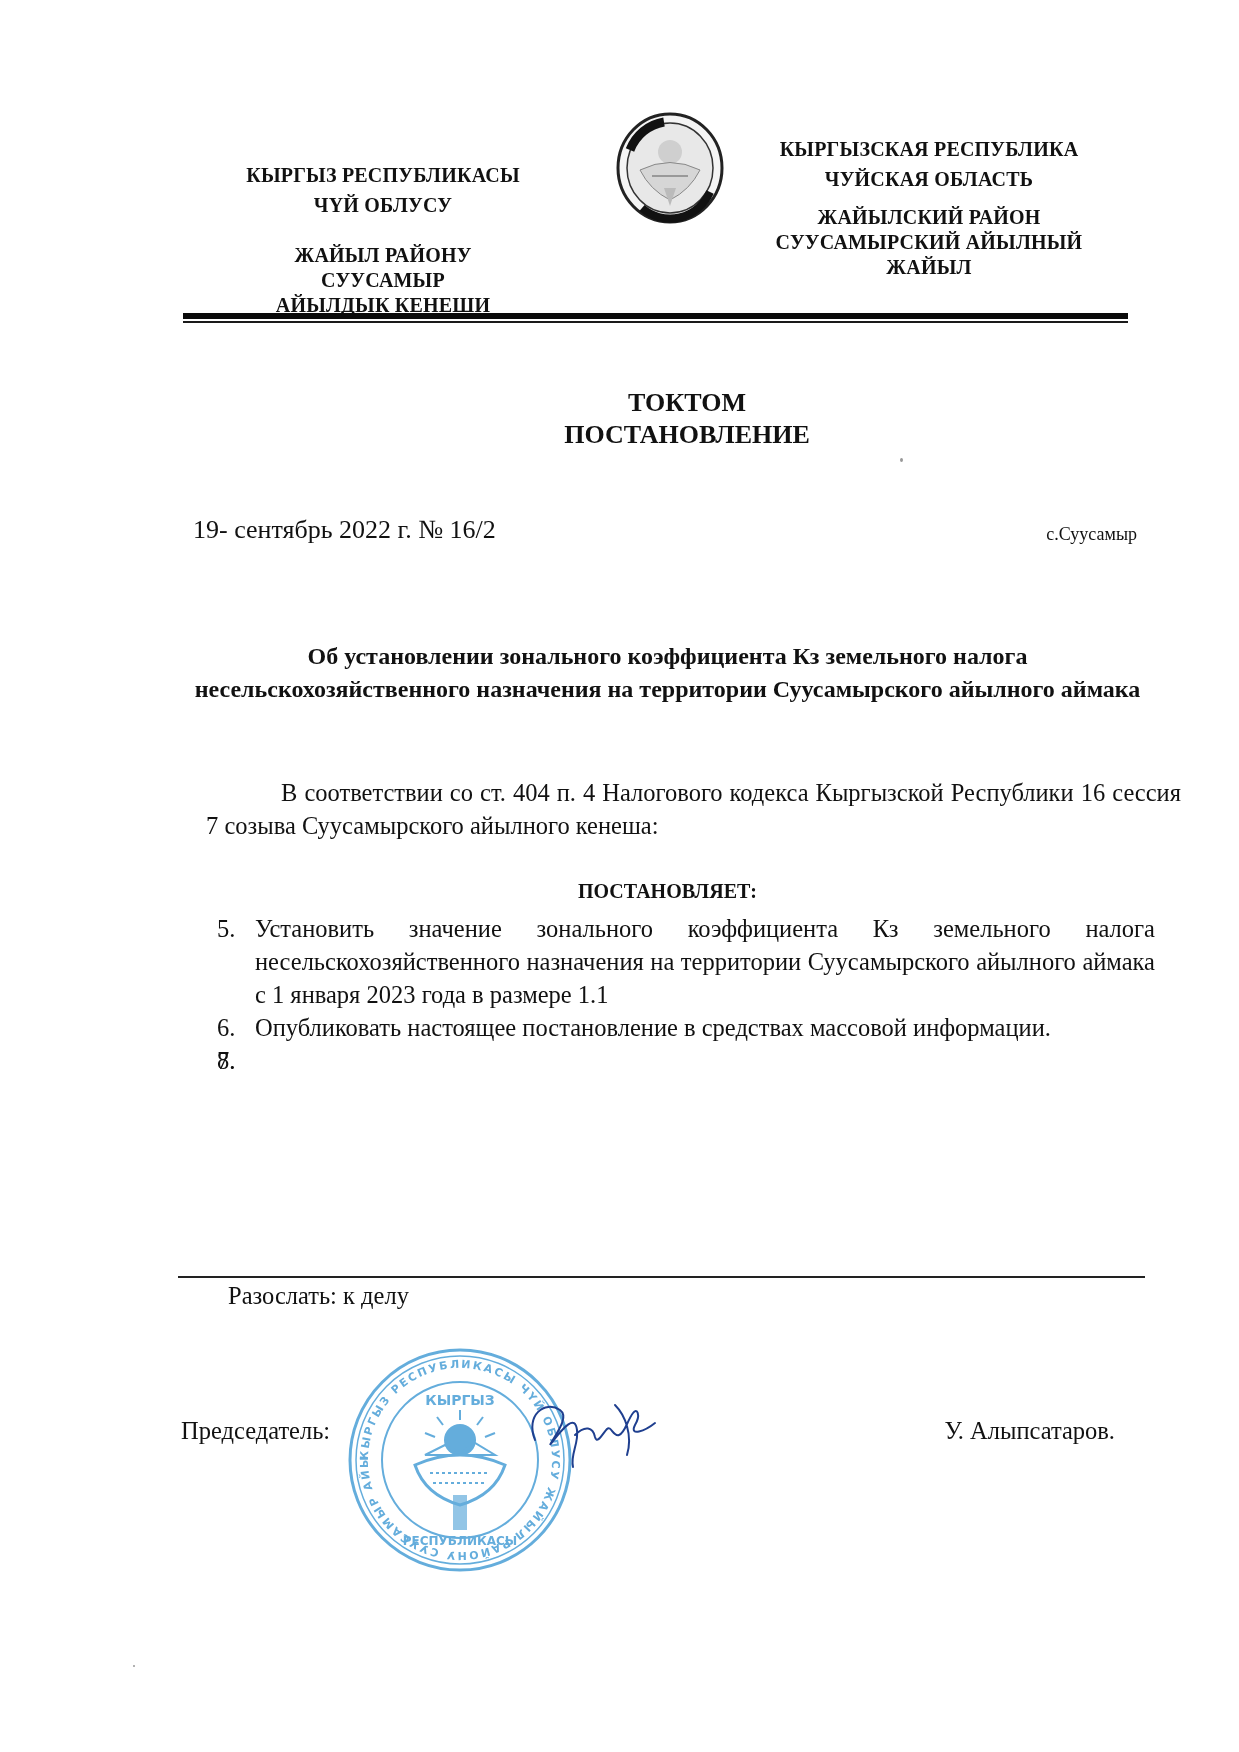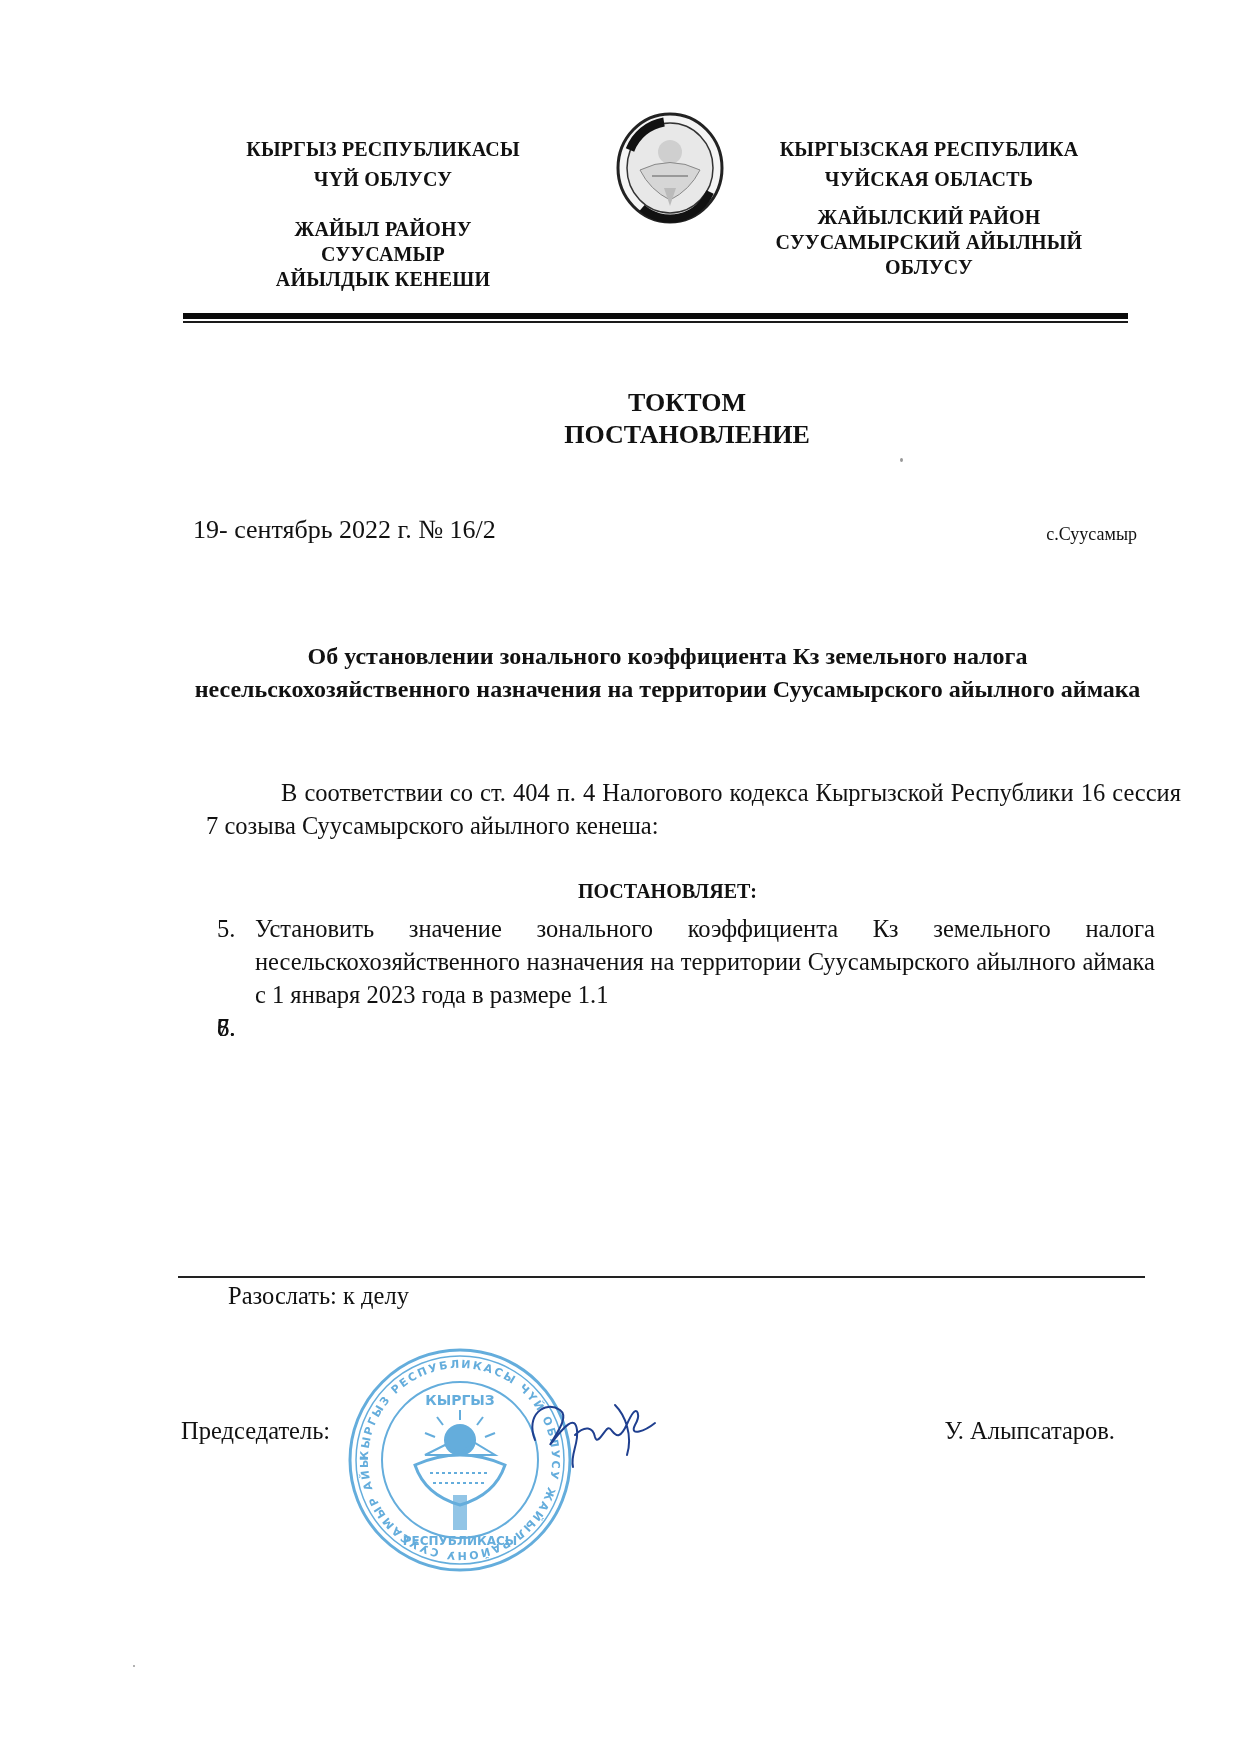--- a/index.html
+++ b/index.html
@@ -1,20 +1,20 @@
 <!DOCTYPE html>
 <html><head>
 <meta charset="utf-8">
 <style>
   html, body { margin: 0; padding: 0; background: #ffffff; }
   body { width: 1239px; height: 1752px; position: relative; overflow: hidden;
          font-family: "Liberation Serif", "DejaVu Serif", serif; color: #111; }
   .abs { position: absolute; }
   .hdr { font-weight: bold; font-size: 20px; line-height: 25px; text-align: center; letter-spacing: 0.2px; white-space: nowrap; }
-  .hdr-left { left: 228px; width: 310px; }
+  .hdr-left { left: 228px; width: 310px; margin-top: 26px; }
   .hdr-right { left: 756px; width: 346px; }
   .emblem { left: 612px; top: 110px; width: 116px; height: 116px; }
   .rule-thick { left: 183px; width: 945px; top: 313px; height: 6px; background: #0a0a0a; }
   .rule-thin { left: 183px; width: 945px; top: 321px; height: 2px; background: #1a1a1a; }
   .doc-title { left: 400px; width: 574px; text-align: center; font-weight: bold; font-size: 26px; line-height: 30px; }
   .date { left: 193px; top: 515px; font-size: 26px; white-space: nowrap; }
   .place { left: 1000px; width: 137px; top: 524px; font-size: 18px; text-align: right; white-space: nowrap; }
   .subject { left: 180px; width: 975px; top: 640px; text-align: center; font-weight: bold; font-size: 24px; line-height: 33px; }
   .para { left: 180px; width: 975px; top: 776px; font-size: 24.5px; line-height: 33px; text-align: justify; text-indent: 75px; margin-left: 26px; }
   .decree { left: 180px; width: 975px; top: 880px; text-align: center; font-weight: bold; font-size: 20px; }
@@ -46,40 +46,40 @@
   <circle cx="58" cy="42" r="12" fill="#cfcfcf"></circle>
   <path d="M28 60 Q58 45 88 60 Q78 80 58 90 Q38 80 28 60 Z" fill="#d6d6d6" stroke="#888" stroke-width="1"></path>
   <path d="M40 66 L76 66" stroke="#999" stroke-width="2"></path>
   <path d="M52 78 L58 96 L64 78 Z" fill="#bbb"></path>
 </svg>
 
 <div class="abs hdr hdr-right" style="top:137px">КЫРГЫЗСКАЯ РЕСПУБЛИКА</div>
 <div class="abs hdr hdr-right" style="top:167px">ЧУЙСКАЯ ОБЛАСТЬ</div>
 <div class="abs hdr hdr-right" style="top:205px">ЖАЙЫЛСКИЙ РАЙОН</div>
 <div class="abs hdr hdr-right" style="top:230px">СУУСАМЫРСКИЙ АЙЫЛНЫЙ</div>
-<div class="abs hdr hdr-right" style="top:255px">ОБЛУСУ</div>
+<div class="abs hdr hdr-right" style="top:255px">ЖАЙЫЛ</div>
 
 <div class="abs rule-thick"></div>
 <div class="abs rule-thin"></div>
 
 <div class="abs doc-title" style="top:388px">ТОКТОМ</div>
 <div class="abs doc-title" style="top:420px">ПОСТАНОВЛЕНИЕ</div>
 
 <div class="abs date">19- сентябрь 2022 г. № 16/2</div>
 <div class="abs place">с.Суусамыр</div>
 
 <div class="abs subject">Об установлении зонального коэффициента Кз земельного налога несельскохозяйственного назначения на территории Суусамырского айылного аймака</div>
 
 <div class="abs para">В соответствии со ст. 404 п. 4 Налогового кодекса Кыргызской Республики 16 сессия 7 созыва Суусамырского айылного кенеша:</div>
 
 <div class="abs decree">ПОСТАНОВЛЯЕТ:</div>
 
 <ul class="abs list">
   <li><span class="num">5.</span><span>Установить значение зонального коэффициента Кз земельного налога несельскохозяйственного назначения на территории Суусамырского айылного аймака с 1 января 2023 года в размере 1.1</span></li>
-  <li><span class="num">6.</span></li>
+  <li><span class="num">6.</span><span>Опубликовать настоящее постановление в средствах массовой информации.</span></li>
   <li><span class="num">7.</span></li>
   <li><span class="num">8.</span></li>
 </ul>
 
 <div class="abs sep"></div>
 <div class="abs distrib">Разослать: к делу</div>
 
 <svg class="abs stamp" viewBox="0 0 230 230">
   <defs>
     <path id="ringPath" d="M115 115 m-92 0 a92 92 0 1 1 184 0 a92 92 0 1 1 -184 0"></path>

